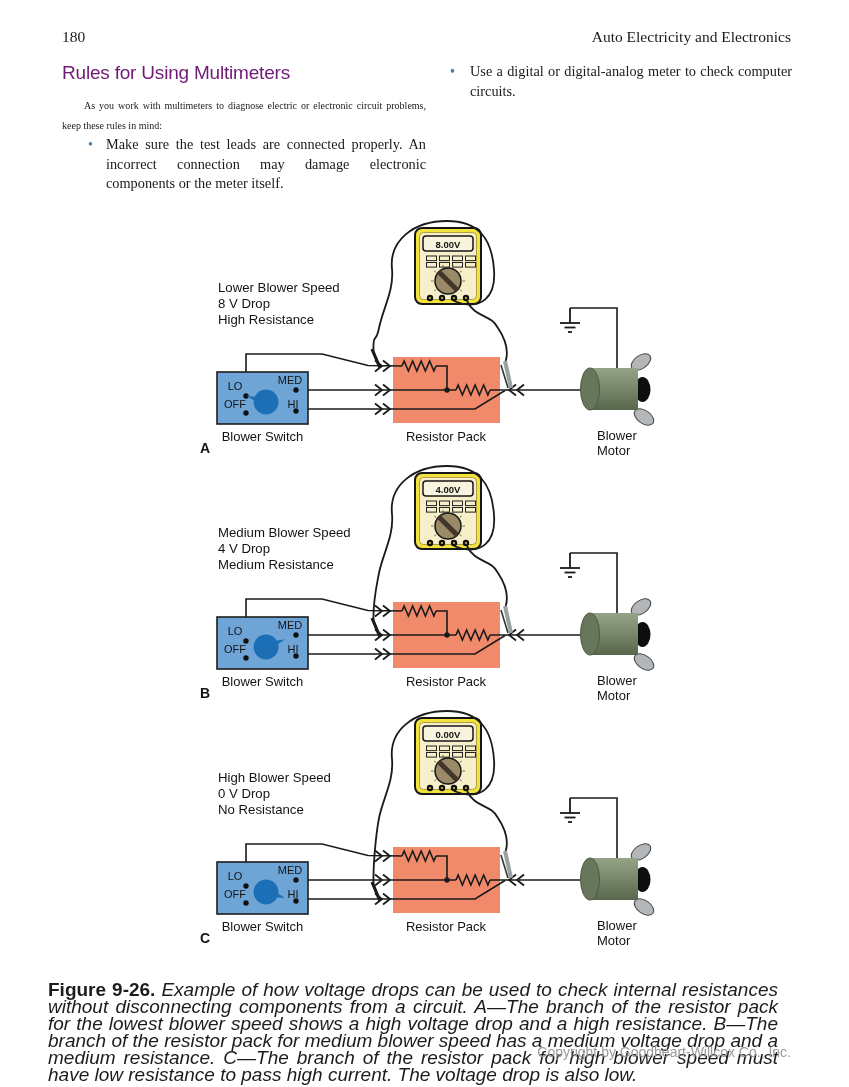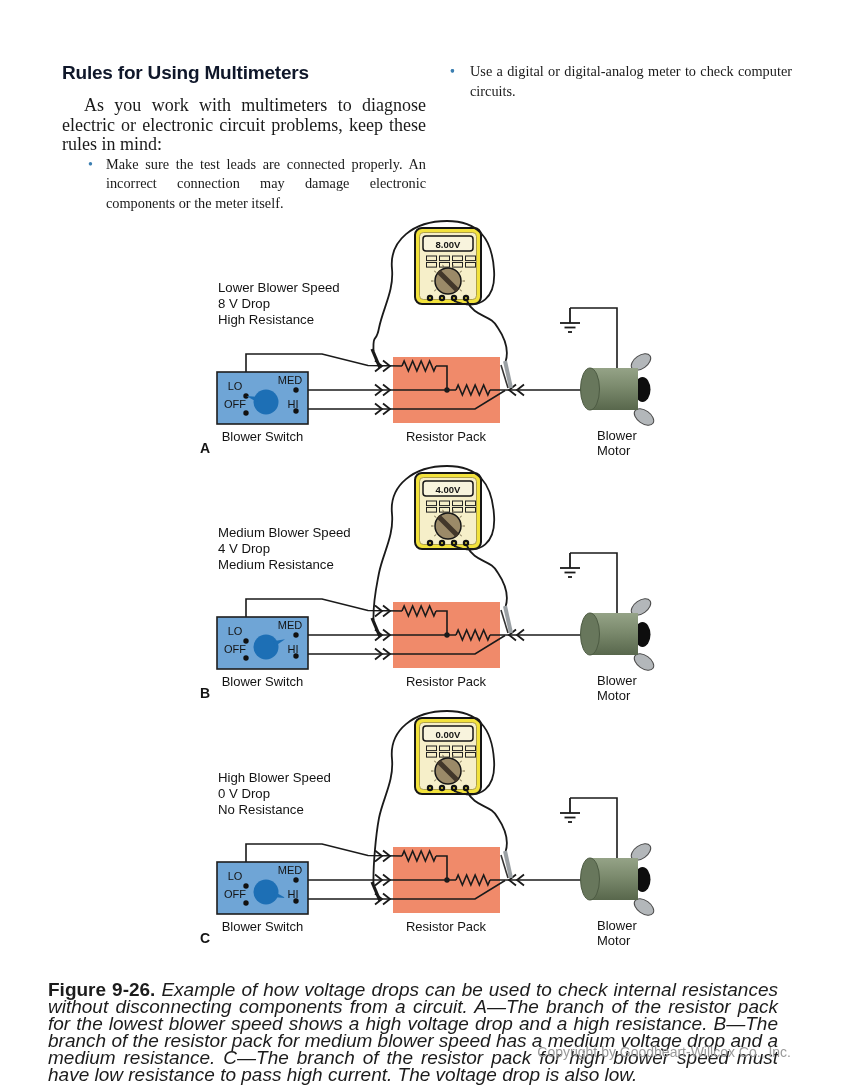--- a/index.html
+++ b/index.html
@@ -2,23 +2,23 @@
 <html><head>
 <meta charset="utf-8">
 <style>
   html,body{margin:0;padding:0;background:#fff;}
   .page{position:relative;width:849px;height:1087px;background:#ffffff;overflow:hidden;
         font-family:"Liberation Serif",serif;color:#1a1a1a;}
   .running-head{position:absolute;top:28px;left:62px;right:58px;display:flex;
         justify-content:space-between;font-size:15.5px;}
   .col-left{position:absolute;left:62px;top:62px;width:364px;}
   .col-right{position:absolute;left:448px;top:62px;width:344px;}
-  h1.section{font-family:"Liberation Sans",sans-serif;font-weight:bold;font-size:19px;
-        color:#0f172a;margin:0 0 12px 0;letter-spacing:-0.2px;}
-  p.body{font-size:18px;line-height:19.5px;text-align:justify;margin:0;}
+  h1.section{font-family:"Liberation Sans",sans-serif;font-weight:normal;font-size:19px;
+        color:#701a75;margin:0 0 12px 0;letter-spacing:-0.2px;}
+  p.body{font-size:10px;line-height:19.5px;text-align:justify;margin:0;}
   p.body.indent{text-indent:22px;}
   .bullets{margin:0;}
   .bullet-row{position:relative;font-size:14.3px;line-height:19.5px;text-align:justify;}
   .col-left .bullet-row{padding-left:44px;}
   .col-left .bullet-row .dot{left:26px;}
   .col-right .bullet-row{padding-left:22px;}
   .col-right .bullet-row .dot{left:2px;}
   .dot{position:absolute;top:0;color:#3c7fb1;font-size:14px;}
   .figure-area{position:absolute;left:0;top:0;}
   .panel-svg{position:absolute;left:190px;width:620px;height:250px;overflow:visible;}
@@ -29,20 +29,24 @@
   .caption .captext{font-style:italic;}
   .copyright{position:absolute;right:58px;top:1044px;font-family:"Liberation Sans",sans-serif;
         font-size:14px;color:#9a9a9a;}
   svg text{font-family:"Liberation Sans",sans-serif;}
 </style>
 </head>
 <body>
 
 <div class="page">
 
+  <div class="running-head">
+    <span>180</span>
+    <span>Auto Electricity and Electronics</span>
+  </div>
 
   <div class="col-left">
     <h1 class="section">Rules for Using Multimeters</h1>
     <p class="body indent">As you work with multimeters to diagnose electric or electronic circuit problems, keep these rules in mind:</p>
     <div class="bullets">
       <div class="bullet-row">
         <span class="dot">•</span>
         <span>Make sure the test leads are connected properly. An incorrect connection may damage electronic components or the meter itself.</span>
       </div>
     </div>

